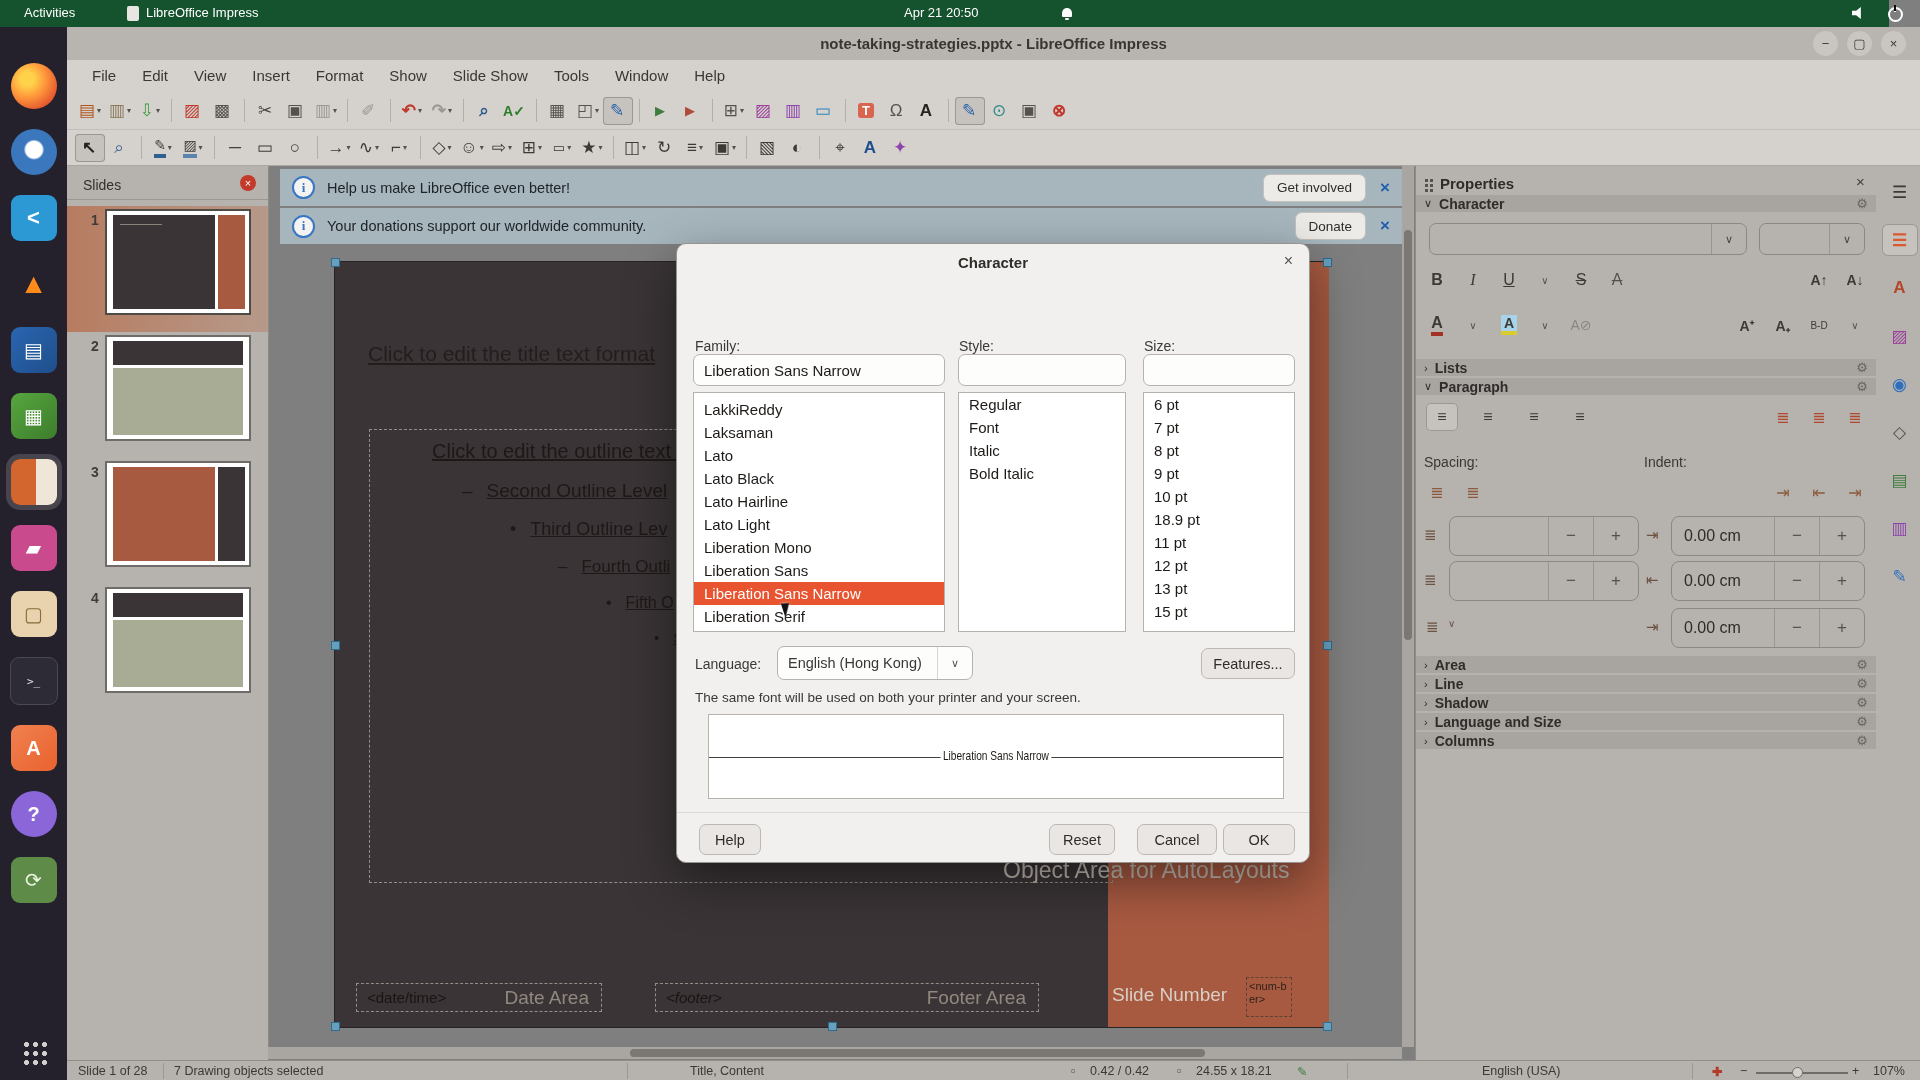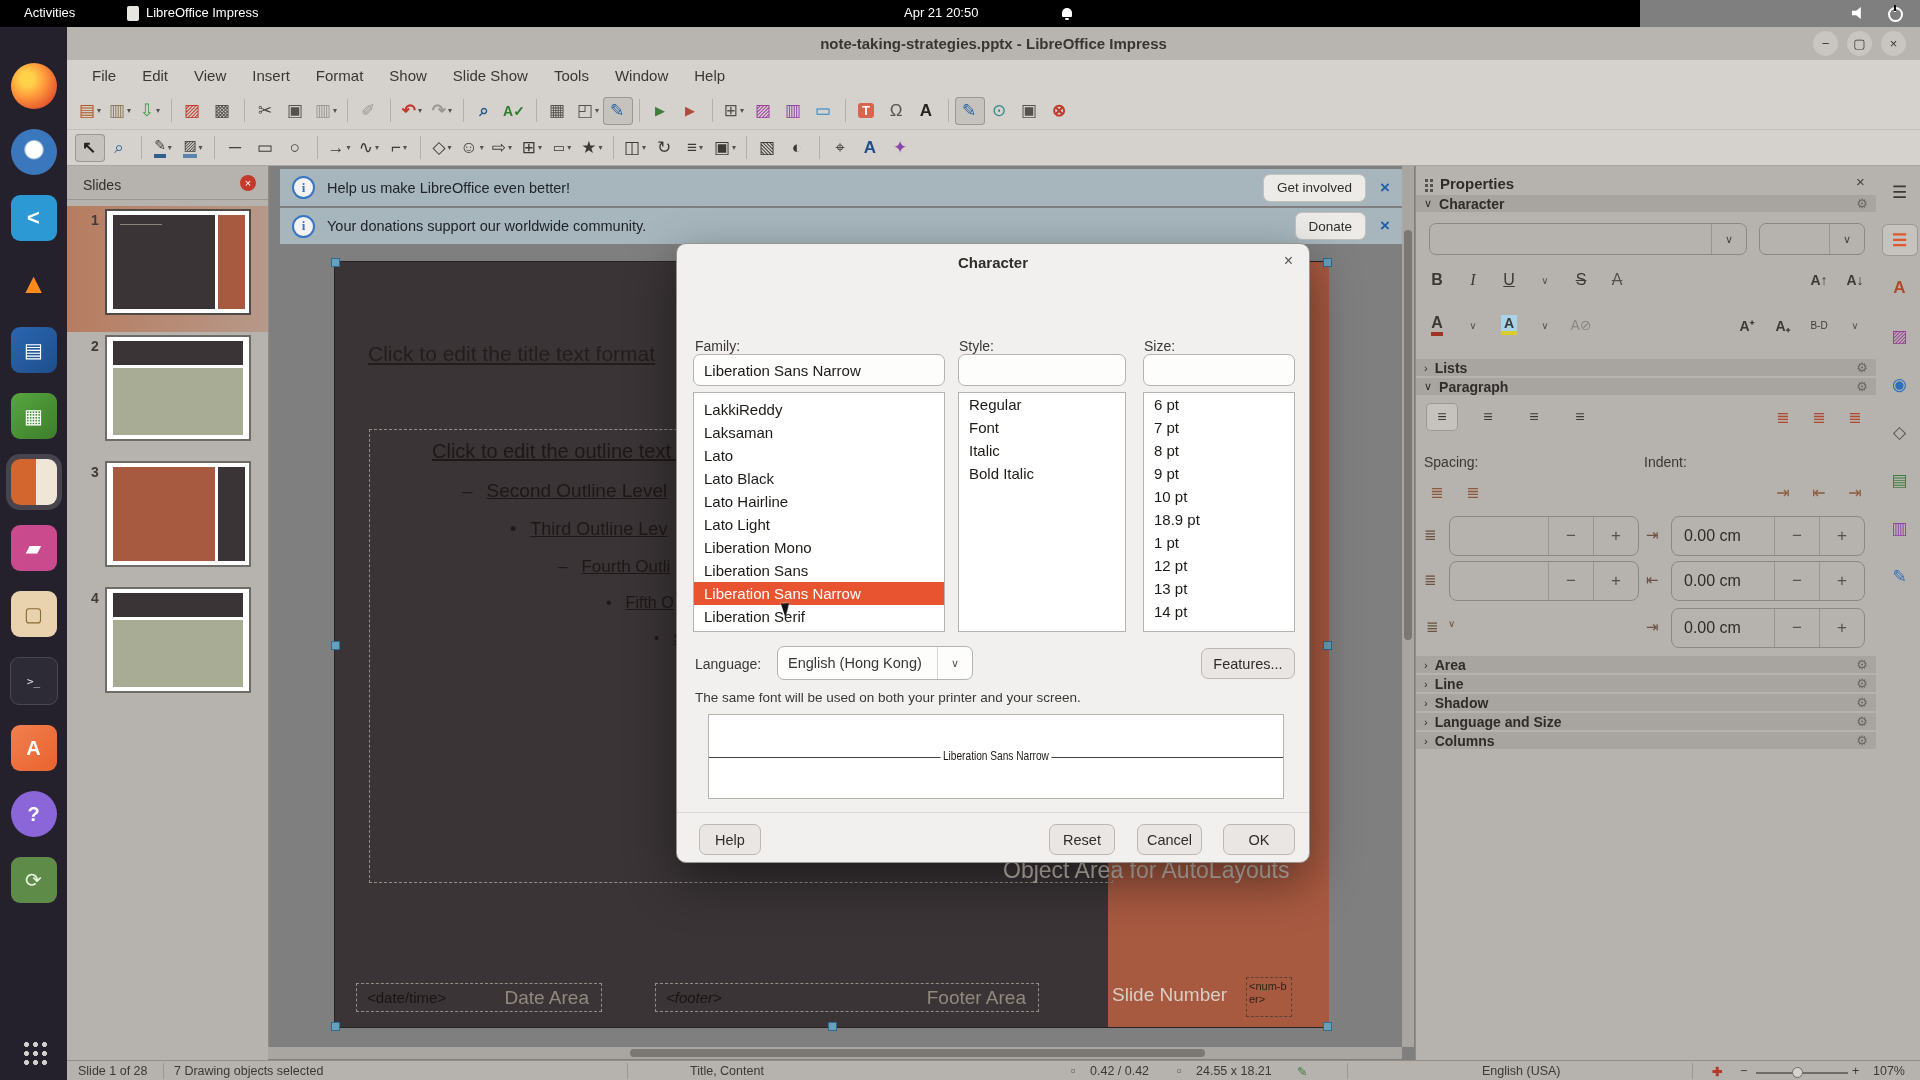--- a/index.html
+++ b/index.html
@@ -1,20 +1,20 @@
 <!DOCTYPE html>
 <html><head>
 <meta charset="utf-8">
 <style>
   html,body{margin:0;padding:0;background:#555;}
   #root{position:relative;width:1920px;height:1080px;overflow:hidden;background:#7f7f7f;
         font-family:"Liberation Sans",sans-serif;color:#3a3734;}
   .abs{position:absolute;}
   
-  .topbar{left:0;top:0;width:1640px;height:27px;background:#000000;color:#fff;font-size:13px;}
+  .topbar{left:0;top:0;width:1889px;height:27px;background:#14532d;color:#fff;font-size:13px;}
   .topbar span{position:absolute;top:5px;}
   .tb-app-icon{width:12px;height:15px;background:#e8e6e3;border-radius:2px;top:6px !important;}
   .bell{width:10px;height:9px;background:#fff;border-radius:5px 5px 1px 1px;top:8px !important;}
   .bell::after{content:"";position:absolute;left:3px;bottom:-3px;width:4px;height:2px;background:#fff;border-radius:2px;}
   .spk{top:7px !important;width:13px;height:12px;background:#fff;
        clip-path:polygon(0 32%,32% 32%,68% 0,68% 100%,32% 68%,0 68%);}
   .pwr{top:7px !important;width:11px;height:11px;border:2px solid #fff;border-radius:50%;}
   .pwr::after{content:"";position:absolute;left:3.5px;top:-4px;width:2px;height:6px;background:#0b0b0b;box-shadow:0 0 0 0;}
   .pwr::before{content:"";position:absolute;left:3.5px;top:-3px;width:2px;height:6px;background:#fff;}
   
@@ -666,24 +666,24 @@
         <div class="li">Bold Italic</div>
       </div>
     <div class="dlist" style="left:466px;width:152px">
 
     <div class="li">6 pt</div>
         <div class="li">7 pt</div>
         <div class="li">8 pt</div>
         <div class="li">9 pt</div>
         <div class="li">10 pt</div>
         <div class="li">18.9 pt</div>
-        <div class="li">1 pt</div>
+        <div class="li">11 pt</div>
         <div class="li">12 pt</div>
         <div class="li">13 pt</div>
-        <div class="li">14 pt</div>
+        <div class="li">15 pt</div>
       </div>
     <div class="cursor"></div>
 
     <span class="dlabel" style="left:18px;top:412px">Language:</span>
     <div class="langdd">
       <span class="lv">English (Hong Kong)</span>
       <span class="chev">∨</span>
     </div>
     <div class="dbtn" style="left:524px;top:404px;width:94px">Features...</div>
 
@@ -692,21 +692,21 @@
     <div class="dprev">
       <div class="pline"></div>
       <div class="ptext">
           <span>Liberation Sans Narrow</span>
         </div>
     </div>
 
     <div class="dlg-sep"></div>
     <div class="dbtn" style="left:22px;top:580px;width:62px">Help</div>
     <div class="dbtn" style="left:372px;top:580px;width:66px">Reset</div>
-    <div class="dbtn" style="left:460px;top:580px;width:65px">Cancel</div>
+    <div class="dbtn" style="left:460px;top:580px;width:80px">Cancel</div>
     <div class="dbtn" style="left:546px;top:580px;width:72px">OK</div>
   </div>
 
   <div class="abs props">
     <div class="pdots"></div>
     <div class="phead">Properties</div>
     <div class="pclose">×</div>
 
     <div class="pstrip" style="top:29px">
       <span class="chv">∨</span>

